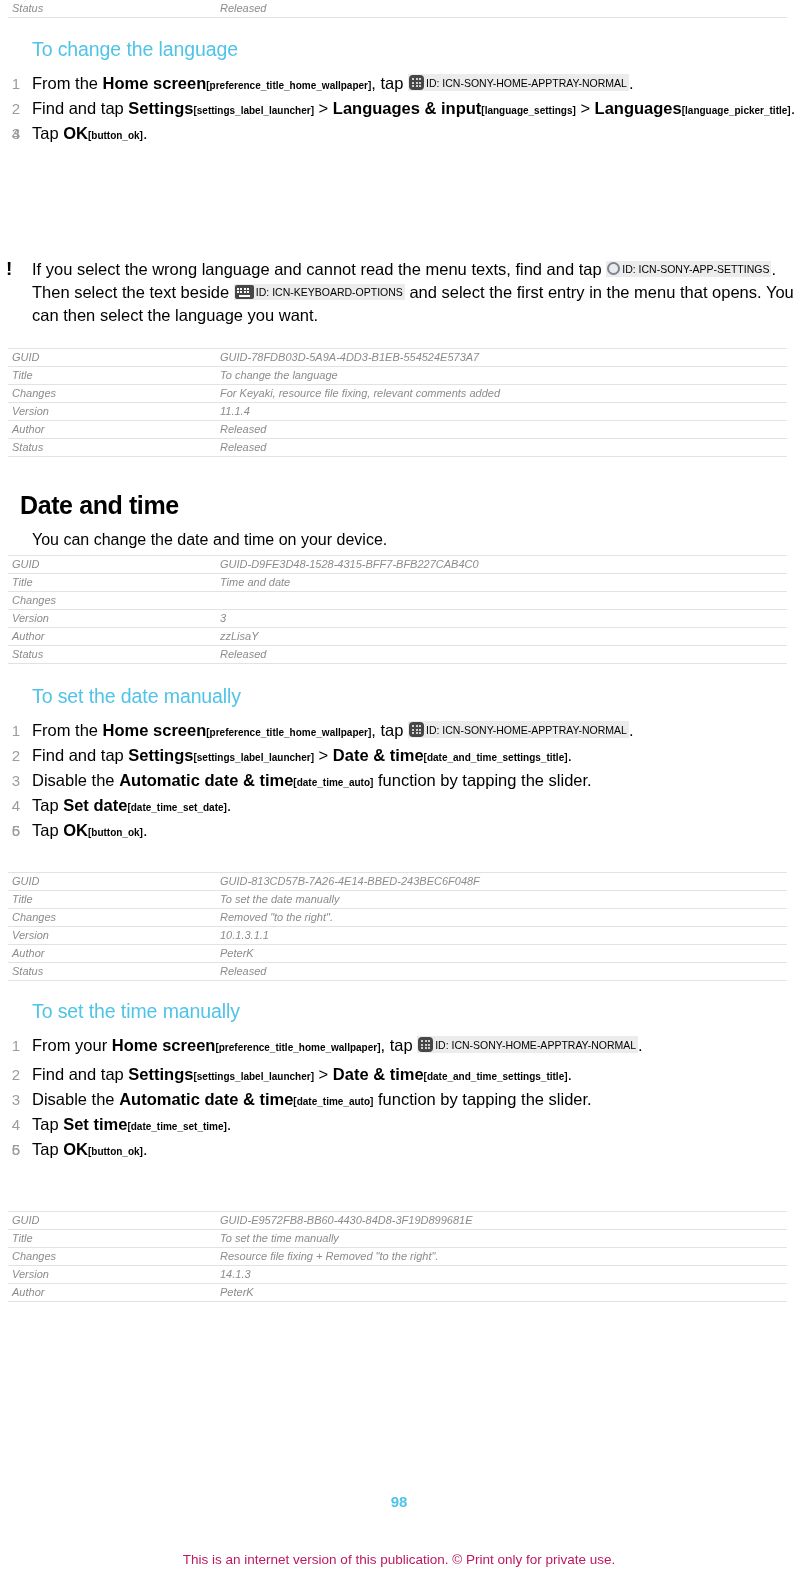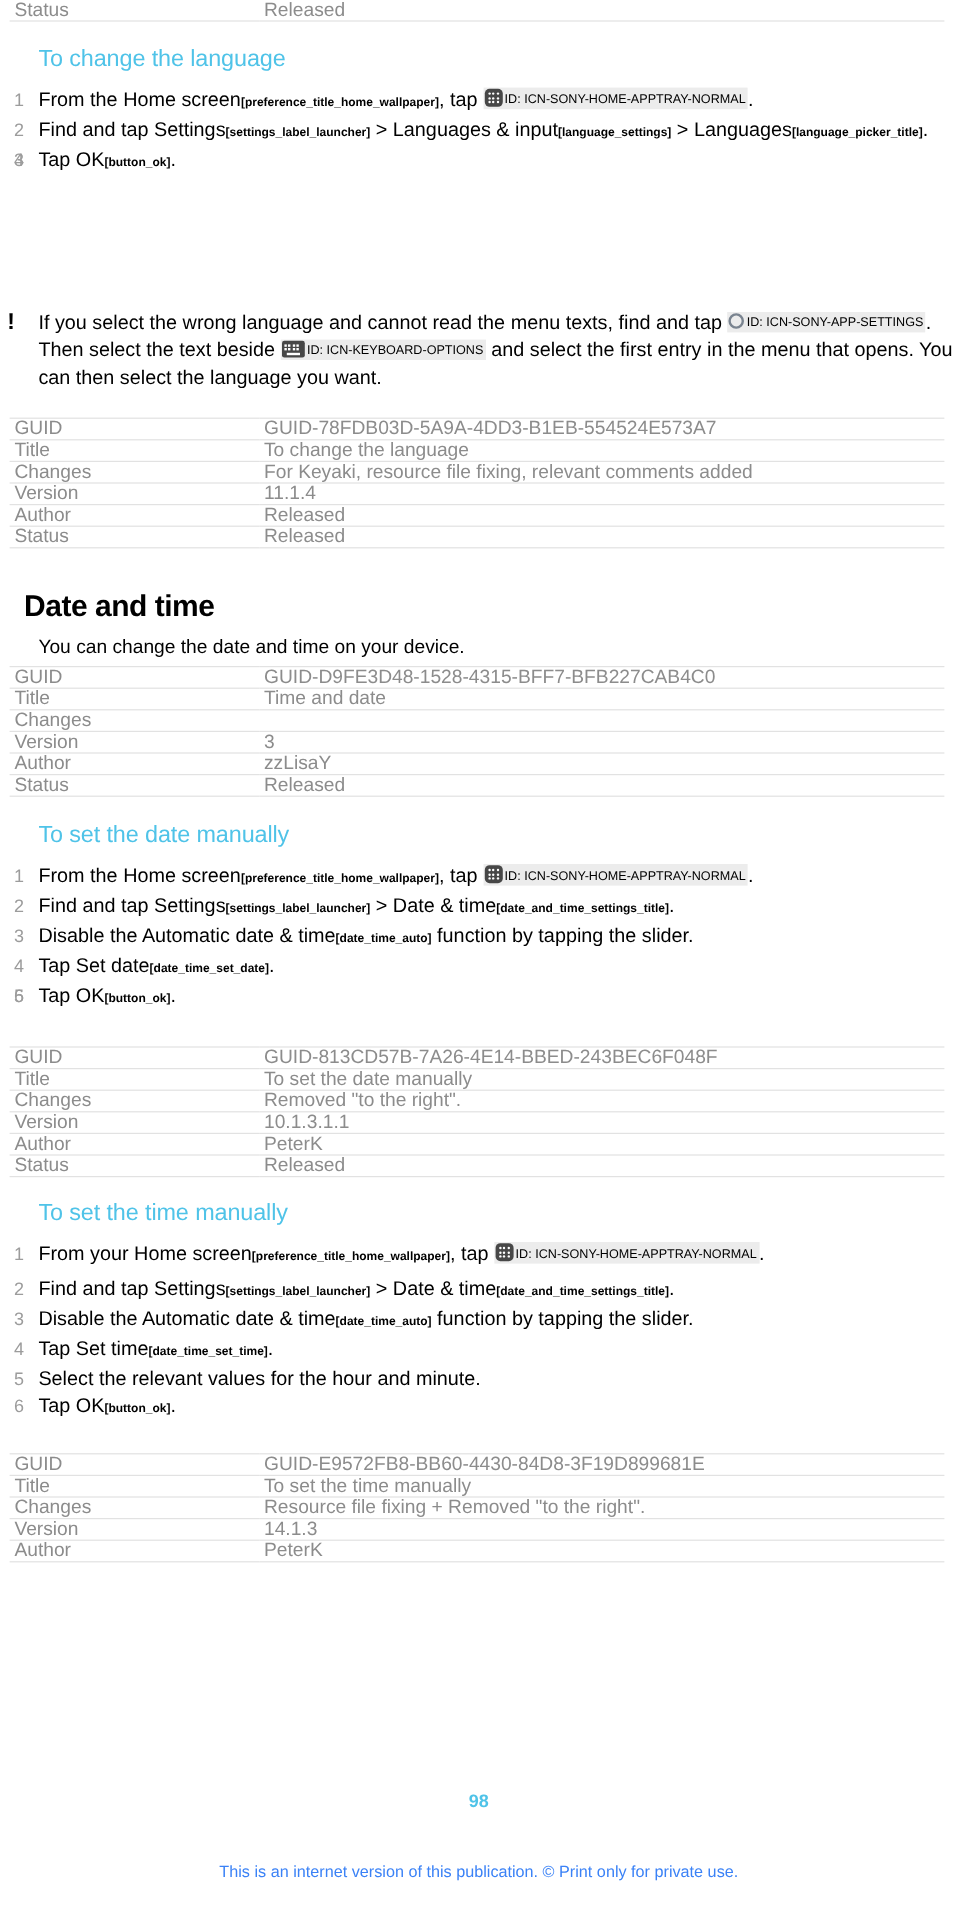--- a/index.html
+++ b/index.html
@@ -15,22 +15,23 @@
     color: #000;
     overflow: hidden;
   }
 
   
   .meta-table {
     width: 779px;
     margin: 0 0 0 8px;
     border-collapse: collapse;
     table-layout: fixed;
-    font-size: 16px;
+    font-size: 11px;
     color: #8c8c8c;
+    font-style: italic;
   }
   .meta-table tr { height: 17px; }
   .meta-table td {
     border-top: 1px solid #e2e2e2;
     border-bottom: 1px solid #e2e2e2;
     padding: 1px 4px 1px 4px;
     vertical-align: middle;
     line-height: 15px;
     font-weight: normal;
     white-space: nowrap;
@@ -80,21 +81,21 @@
     position: absolute;
     left: 4px;
     top: 0;
     width: 16px;
     text-align: right;
     color: #9c9c9c;
     font-size: 15px;
     line-height: 23px;
   }
   .ui {
-    font-weight: normal;
+    font-weight: bold;
   }
   .res {
     font-size: 10px;
     color: #000;
     font-weight: bold;
     letter-spacing: 0;
   }
 
   
   .chip {
@@ -182,21 +183,21 @@
     text-align: center;
     color: #4fc3e8;
     font-size: 15px;
     font-weight: bold;
   }
   .footer-note {
     position: absolute;
     left: 0; right: 0;
     top: 1552px;
     text-align: center;
-    color: #3b82f6;
+    color: #be185d;
     font-size: 13.5px;
   }
 
   .blk { position: absolute; left: 0; right: 0; }
 </style>
 </head>
 <body>
 
 <div class="blk" style="top:0px;">
   <table class="meta-table top-clip">
@@ -389,21 +390,20 @@
     <li>
       <span class="num">3</span>
       <span><span>Disable the </span><span class="ui">Automatic date &amp; time</span><span class="res">[date_time_auto]</span><span> function by tapping the slider.</span></span>
     </li>
     <li>
       <span class="num">4</span>
       <span><span>Tap </span><span class="ui">Set time</span><span class="res">[date_time_set_time]</span><span>.</span></span>
     </li>
     <li>
       <span class="num">5</span>
-      <span>Select the relevant values for the hour and minute.</span>
     </li>
     <li>
       <span class="num">6</span>
       <span><span>Tap </span><span class="ui">OK</span><span class="res">[button_ok]</span><span>.</span></span>
     </li>
   </ol>
 </div>
 
 <div class="blk" style="top:1211px;">
   <table class="meta-table">

